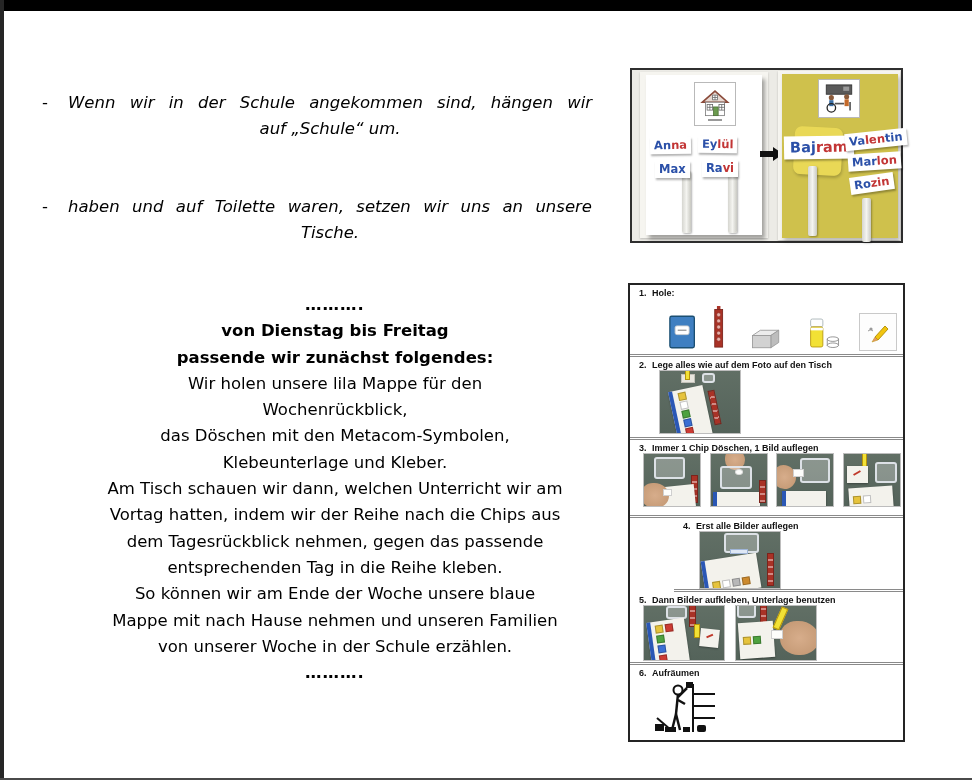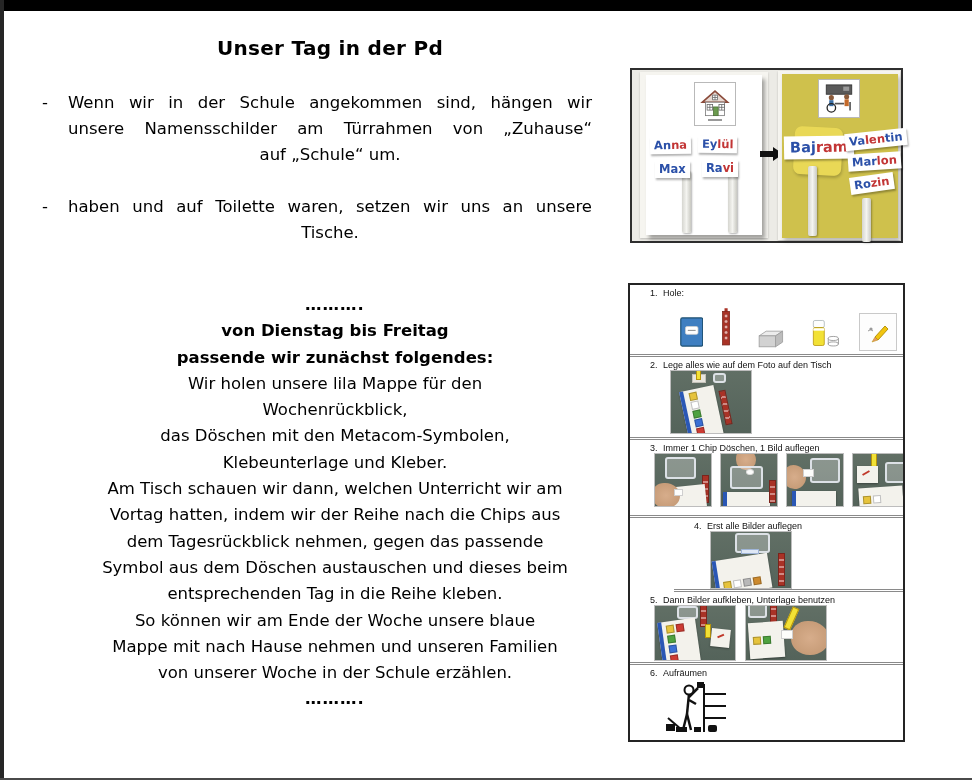--- a/index.html
+++ b/index.html
@@ -7,21 +7,21 @@
           font-family:"DejaVu Sans", sans-serif; color:#000; overflow:hidden; }
   .topbar    { position:absolute; left:0; top:0; width:972px; height:11px; background:#000; }
   .leftbar   { position:absolute; left:0; top:0; width:4px; height:780px; background:#262626; }
   .bottombar { position:absolute; left:0; bottom:0; width:972px; height:2px; background:#4a4a4a; }
 
   .title { position:absolute; left:40px; top:36px; width:580px; text-align:center;
            font-size:20px; font-weight:bold; letter-spacing:.3px; }
 
   .bullet { position:absolute; left:42px; width:556px; font-size:16.5px; line-height:26px; }
   .bullet .dash { position:absolute; left:0; top:0; }
-  .bullet .btext { margin-left:26px; width:524px; }
+  .bullet .btext { margin-left:26px; width:524px;font-style:italic; }
   .jline { text-align:justify; text-align-last:justify; }
   .jlast { text-align:center; }
 
   .center { position:absolute; left:48px; top:292px; width:574px; text-align:center;
             font-size:16.5px; line-height:26.3px; }
   .center .ln { white-space:nowrap; }
   .center .bold { font-weight:bold; }
   .center .dots { font-weight:bold; letter-spacing:1px; }
 
   
@@ -43,21 +43,21 @@
   .tag .red  { color:#c23535; }
   .ysquare { position:absolute; background:rgba(242,224,90,.72); border-radius:7px;
              box-shadow:1px 2px 3px rgba(0,0,0,.2); transform:rotate(3deg); }
   .arrow { position:absolute; }
 
   
   .sheet2 { position:absolute; left:628px; top:283px; width:277px; height:459px;
             background:#fff; border:2px solid #242424; box-sizing:border-box;
             display:flex; flex-direction:column; }
   .srow { position:relative; box-sizing:border-box; border-bottom:3px double #8a8a8a;
-          padding:3px 6px 2px 20px; overflow:hidden; }
+          padding:3px 6px 2px 9px; overflow:hidden;font-weight:bold; }
   .srow:last-child { border-bottom:none; }
   .slabel { font-family:"Liberation Sans", sans-serif; font-size:9px; color:#111; }
   .slabel .num { display:inline-block; width:13px; }
 
   .icons1 { display:flex; align-items:flex-end; padding:5px 0 2px 30px; }
 
   
   .ph { position:relative; overflow:hidden; display:inline-block; vertical-align:top;
         background:linear-gradient(#616f65,#54635a); border:1px solid #bdbdbd; box-sizing:border-box; }
   .ph > div { position:absolute; box-sizing:border-box; }
@@ -71,27 +71,25 @@
   .sq { position:absolute; width:6px; height:6px; border:1px solid rgba(0,0,0,.25); }
 </style>
 </head>
 <body>
 
 <div class="page">
   <div class="topbar"></div>
   <div class="leftbar"></div>
   <div class="bottombar"></div>
 
-  <div class="title">Unser Tag in der Pd</div>
 
   <div class="bullet" style="top:90px">
     <span class="dash">-</span>
     <div class="btext">
       <div class="jline">Wenn wir in der Schule angekommen sind, hängen wir</div>
-      <div class="jline">unsere Namensschilder am Türrahmen von „Zuhause“</div>
       <div class="jlast">auf „Schule“ um.</div>
     </div>
   </div>
 
   <div class="bullet" style="top:194px">
     <span class="dash">-</span>
     <div class="btext">
       <div class="jline">haben und auf Toilette waren, setzen wir uns an unsere</div>
       <div class="jlast">Tische.</div>
     </div>
@@ -101,21 +99,20 @@
     <div class="ln dots">……….</div>
     <div class="ln bold">von Dienstag bis Freitag</div>
     <div class="ln bold">passende wir zunächst folgendes:</div>
     <div class="ln">Wir holen unsere lila Mappe für den</div>
     <div class="ln">Wochenrückblick,</div>
     <div class="ln">das Döschen mit den Metacom-Symbolen,</div>
     <div class="ln">Klebeunterlage und Kleber.</div>
     <div class="ln">Am Tisch schauen wir dann, welchen Unterricht wir am</div>
     <div class="ln">Vortag hatten, indem wir der Reihe nach die Chips aus</div>
     <div class="ln">dem Tagesrückblick nehmen, gegen das passende</div>
-    <div class="ln">Symbol aus dem Döschen austauschen und dieses beim</div>
     <div class="ln">entsprechenden Tag in die Reihe kleben.</div>
     <div class="ln">So können wir am Ende der Woche unsere blaue</div>
     <div class="ln">Mappe mit nach Hause nehmen und unseren Familien</div>
     <div class="ln">von unserer Woche in der Schule erzählen.</div>
     <div class="ln dots">……….</div>
   </div>
 
   <div class="photo1">
     <div class="backing" style="left:8px; top:2px; width:128px; height:166px;"></div>
     <div class="gcard">

